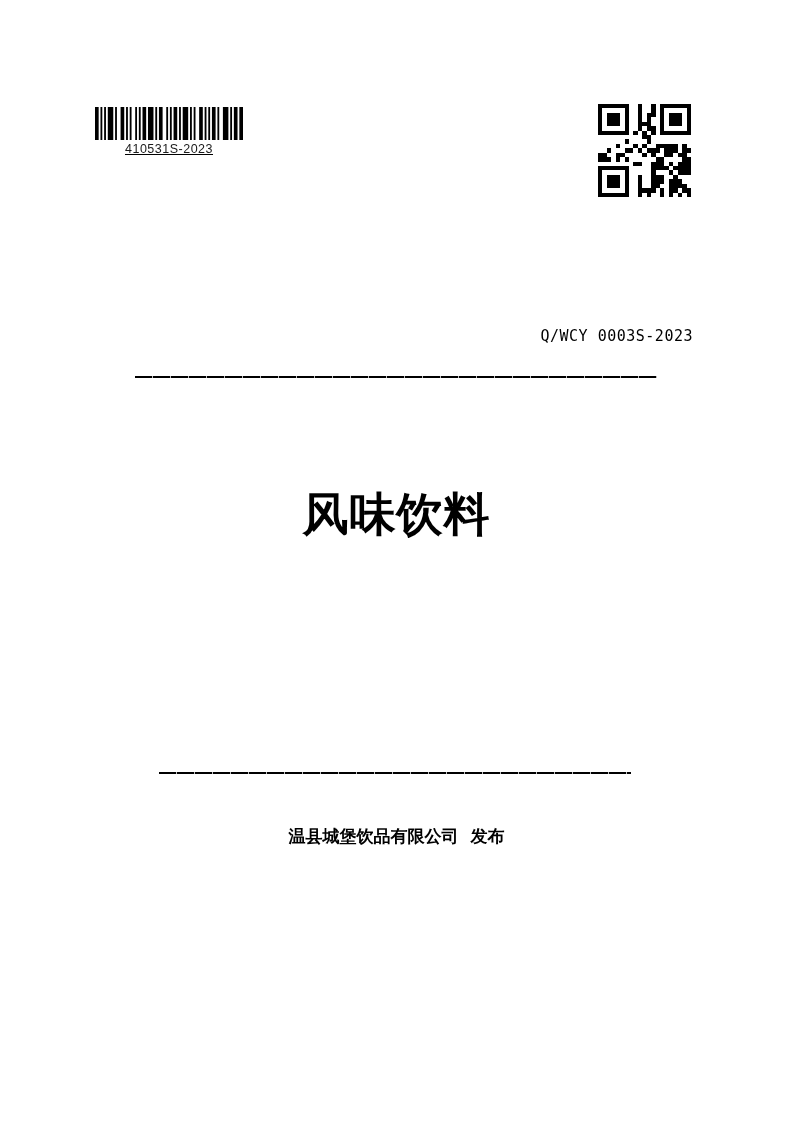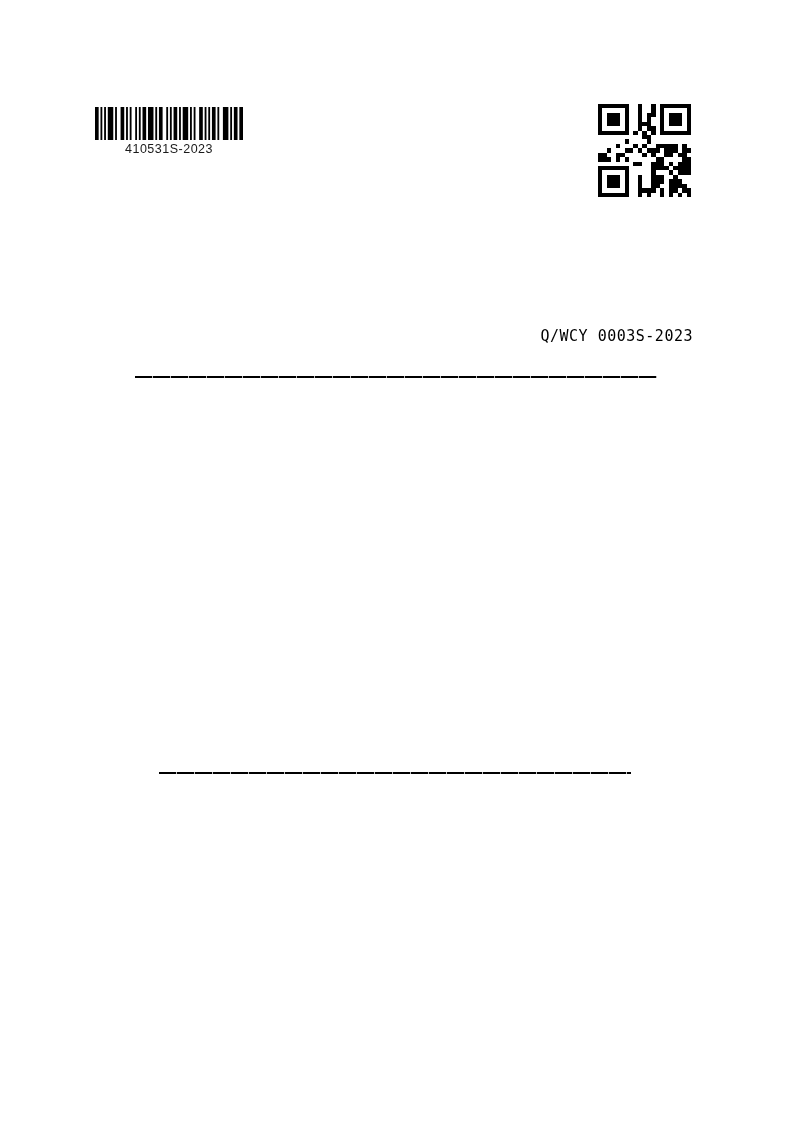--- a/index.html
+++ b/index.html
@@ -15,20 +15,21 @@
     overflow: hidden;
   }
 
   
   .barcode-block {
     position: absolute;
     left: 95px;
     top: 107px;
     width: 148px;
     text-align: center;
+    text-decoration: underline;
   }
   .barcode-block svg { display: block; }
   .barcode-label {
     margin-top: 2px;
     font-size: 12.5px;
     letter-spacing: 0.5px;
     font-family: "Liberation Sans", sans-serif;
     color: #1a1a1a;
     white-space: nowrap;
   }
@@ -372,18 +373,22 @@
       <rect x="14" y="20" width="1" height="1" fill="#000"></rect>
       <rect x="16" y="20" width="1" height="1" fill="#000"></rect>
       <rect x="18" y="20" width="1" height="1" fill="#000"></rect>
       <rect x="20" y="20" width="1" height="1" fill="#000"></rect>
     </svg>
 
   <div class="std-number">Q/WCY 0003S-2023</div>
 
   <div class="rule rule-top"></div>
 
+  <div class="doc-title">风味饮料</div>
 
 
   <div class="rule rule-bottom"></div>
 
+  <div class="footer">
+    <span>温县城堡饮品有限公司</span><span class="gap"></span><span>发布</span>
+  </div>
 
 </div>
 
 </body></html>

